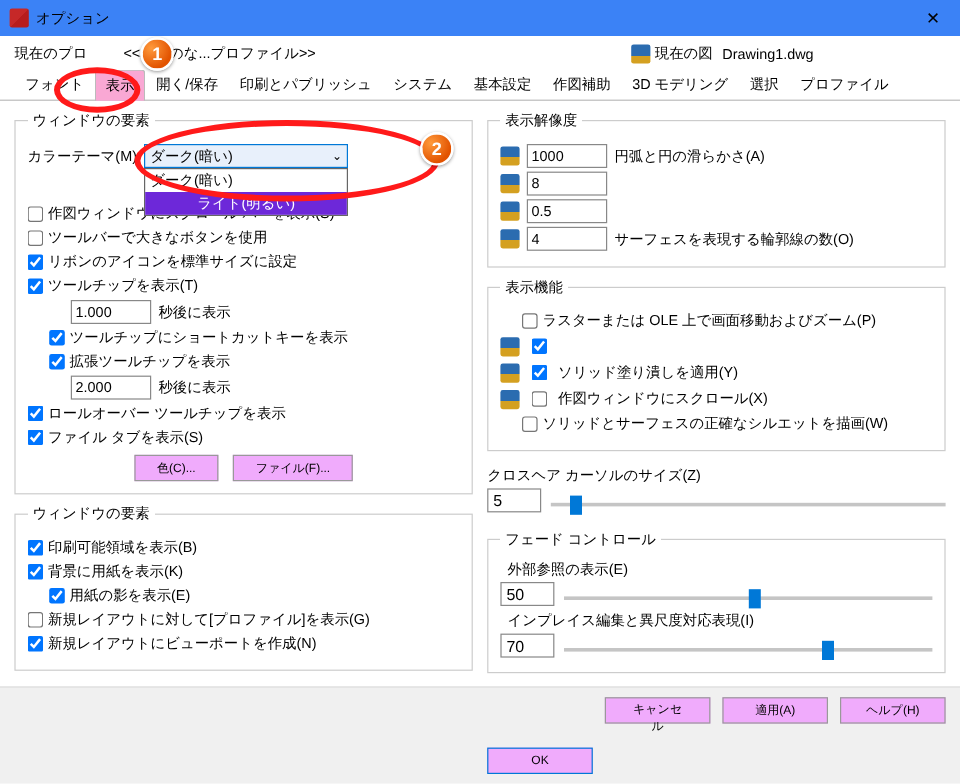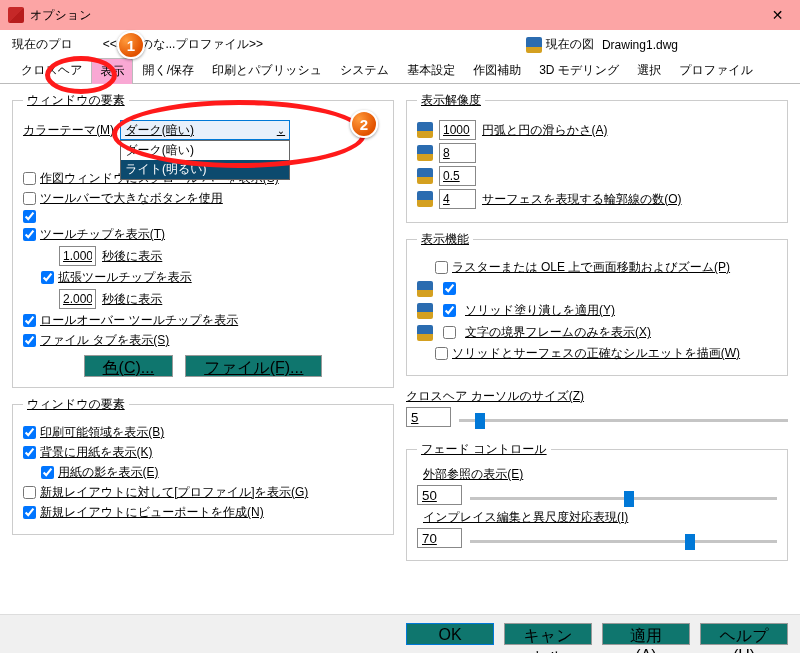--- a/index.html
+++ b/index.html
@@ -8,21 +8,21 @@
     font-family: "Meiryo UI", "MS PGothic", sans-serif;
     font-size: 12px;
     background: #fff;
     color: #000;
     width: 800px;
     height: 653px;
     overflow: hidden;
   }
   .titlebar {
     height: 30px;
-    background: #fca5a5;
+    background: #3b82f6;
     display: flex;
     align-items: center;
     padding: 0 8px;
     position: relative;
   }
   .titlebar .app-icon {
     width: 16px; height: 16px;
     background: linear-gradient(135deg,#c62828 50%,#b71c1c 50%);
     margin-right: 6px;
     border-radius: 2px;
@@ -68,39 +68,38 @@
     display: flex;
     padding: 8px 12px;
     gap: 12px;
   }
   .col { flex: 1; display: flex; flex-direction: column; gap: 8px; }
   fieldset {
     border: 1px solid #ccc;
     padding: 8px 10px 10px 10px;
     margin: 0;
     font-size: 12px;
-    text-decoration: underline;
   }
   legend { padding: 0 4px; }
   .row { display: flex; align-items: center; gap: 6px; margin: 3px 0; }
   .row .lbl { white-space: nowrap; }
   input[type=text].small {
-    width: 37px; height: 20px; font-size: 12px;
+    width: 67px; height: 20px; font-size: 12px;
     border: 1px solid #888; padding: 1px 3px;
   }
   .chk { display: flex; align-items: center; gap: 4px; margin: 3px 0; }
   .chk input { margin: 0; }
   .indent1 { margin-left: 18px; }
   .indent2 { margin-left: 36px; }
   .btn {
     height: 22px;
     border: 1px solid #999;
-    background: #0f766e;
+    background: #f0abfc;
     padding: 2px 18px;
-    font-size: 16px;
+    font-size: 10px;
   }
   .btn-row { display: flex; gap: 12px; justify-content: center; margin-top: 6px; }
   .select-box {
     position: relative;
     width: 170px;
   }
   .select-display {
     border: 1px solid #0078d7;
     background: #e8f0fb;
     height: 20px;
@@ -115,21 +114,21 @@
     position: absolute;
     top: 20px; left: 0; right: 0;
     border: 1px solid #666;
     background: #fff;
     z-index: 20;
   }
   .select-dropdown .item {
     padding: 1px 4px;
   }
   .select-dropdown .item.selected {
-    background: #0c4a6e; color: #fff;
+    background: #6d28d9; color: #fff; text-align: center;
   }
   .res-icon {
     width: 16px; height: 16px;
     background: linear-gradient(#2b6cb0 55%, #d4a020 55%);
     border-radius: 2px;
     flex-shrink: 0;
   }
   .slider-row {
     display: flex; align-items: center; gap: 8px; margin: 2px 0;
   }
@@ -147,21 +146,21 @@
     position: absolute;
     bottom: 0; left: 0; right: 0;
     background: #f0f0f0;
     border-top: 1px solid #ddd;
     padding: 8px 12px;
     display: flex;
     gap: 10px;
     justify-content: flex-end;
   }
   .footer-bar .btn { width: 88px; }
-  .footer-bar .btn.primary { border: 1px solid #0078d7; }
+  .footer-bar .btn.primary { border: 1px solid #0078d7; margin-top: 42px; }
   
   .anno-circle {
     position: absolute;
     border: 5px solid #ff1a1a;
     border-radius: 50%;
     background: transparent;
     pointer-events: none;
     z-index: 30;
   }
   .anno-badge {
@@ -193,21 +192,21 @@
 <div class="profile-row">
   <span>現在のプロ</span>
   <span style="margin-left:30px;">&lt;&lt;名前のな...プロファイル&gt;&gt;</span>
   <span class="spacer"></span>
   <span class="drawing-icon"></span>
   <span style="margin-right:8px;">現在の図</span>
   <span style="margin-right:110px;">Drawing1.dwg</span>
 </div>
 
 <div class="tabs" id="tabs-container">
-    <div class="tab">クロスヘア</div>
+    <div class="tab">フォント</div>
     <div class="tab active">表示</div>
     <div class="tab">開く/保存</div>
     <div class="tab">印刷とパブリッシュ</div>
     <div class="tab">システム</div>
     <div class="tab">基本設定</div>
     <div class="tab">作図補助</div>
     <div class="tab">3D モデリング</div>
     <div class="tab">選択</div>
     <div class="tab">プロファイル</div>
   </div>
@@ -237,31 +236,36 @@
       <div class="chk">
           <input type="checkbox" style="">
           <span>作図ウィンドウにスクロール バーを表示(S)</span>
         </div>
       <div class="chk">
           <input type="checkbox" style="">
           <span>ツールバーで大きなボタンを使用</span>
         </div>
       <div class="chk">
           <input type="checkbox" checked="" style="">
+          <span>リボンのアイコンを標準サイズに設定</span>
         </div>
       <div class="chk">
           <input type="checkbox" checked="" style="">
           <span>ツールチップを表示(T)</span>
         </div>
       <div class="row indent2">
         <input type="text" class="small" value="1.000" style="">
         <span>秒後に表示</span>
       </div>
       <div class="chk indent1">
           <input type="checkbox" checked="" style="">
+          <span>ツールチップにショートカットキーを表示</span>
+        </div>
+      <div class="chk indent1">
+          <input type="checkbox" checked="" style="">
           <span>拡張ツールチップを表示</span>
         </div>
       <div class="row indent2">
         <input type="text" class="small" value="2.000" style="">
         <span>秒後に表示</span>
       </div>
       <div class="chk">
           <input type="checkbox" checked="" style="">
           <span>ロールオーバー ツールチップを表示</span>
         </div>
@@ -335,21 +339,21 @@
           <input type="checkbox" checked="" style="">
         </div>
       <div class="row">
           <span class="res-icon"></span>
           <input type="checkbox" checked="" style="">
           <span>ソリッド塗り潰しを適用(Y)</span>
         </div>
       <div class="row">
           <span class="res-icon"></span>
           <input type="checkbox" style="">
-          <span>文字の境界フレームのみを表示(X)</span>
+          <span>作図ウィンドウにスクロール(X)</span>
         </div>
       <div class="chk indent1">
           <input type="checkbox" style="">
           <span>ソリッドとサーフェスの正確なシルエットを描画(W)</span>
         </div>
     </fieldset>
 
     <fieldset style="border-top:none;border-left:none;border-right:none;border-bottom:none;padding:4px 0;">
       <div>クロスヘア カーソルのサイズ(Z)</div>
       <div class="slider-row">

